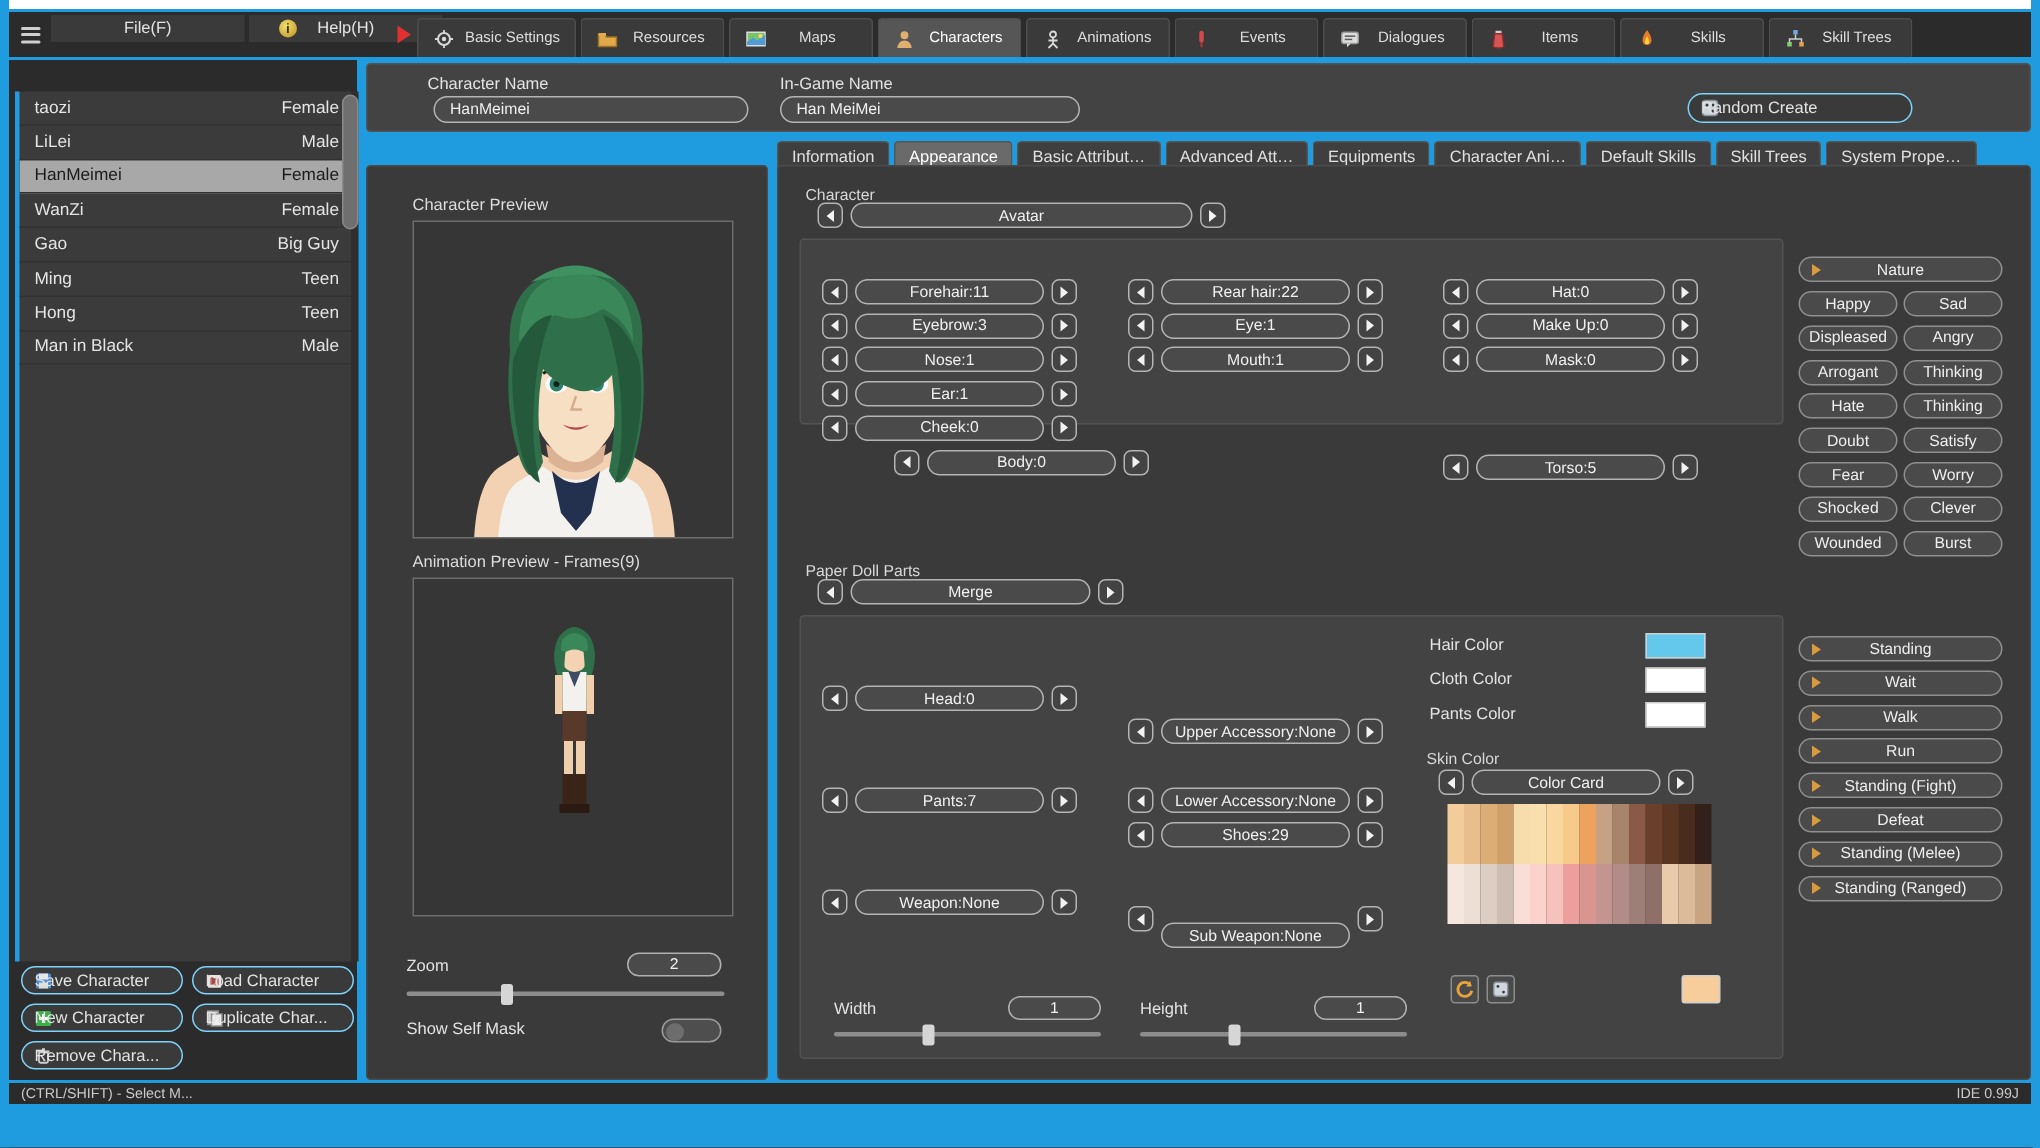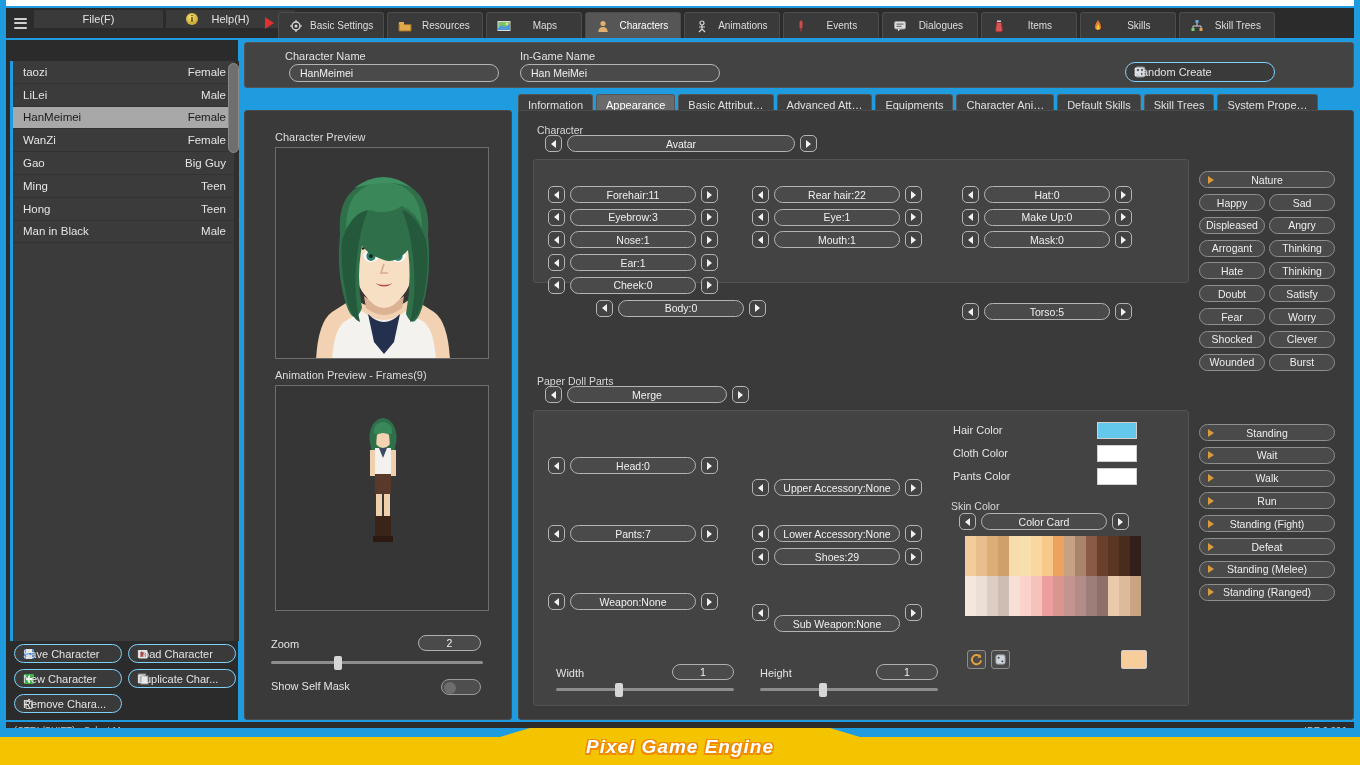--- a/index.html
+++ b/index.html
@@ -921,21 +921,14 @@
           <span class="tri"></span>
           <span>Standing (Melee)</span>
         </div>
         <div class="ebtn" style="left: 680px; top: 472.6px; width: 136px;">
           <span class="tri"></span>
           <span>Standing (Ranged)</span>
         </div>
       </div>
   </div>
 
-  <div class="banner-wrap">
-    <div class="banner-blue"></div>
-    <svg width="1360" height="37" style="position:absolute;left:0;top:0;">
-      <polygon points="0,9 500,9 530,0 830,0 860,9 1360,9 1360,37 0,37" fill="#f5c400"></polygon>
-    </svg>
-    <div class="banner-text">Pixel Game Engine</div>
-  </div>
 
 </div>
 
 </body></html>

